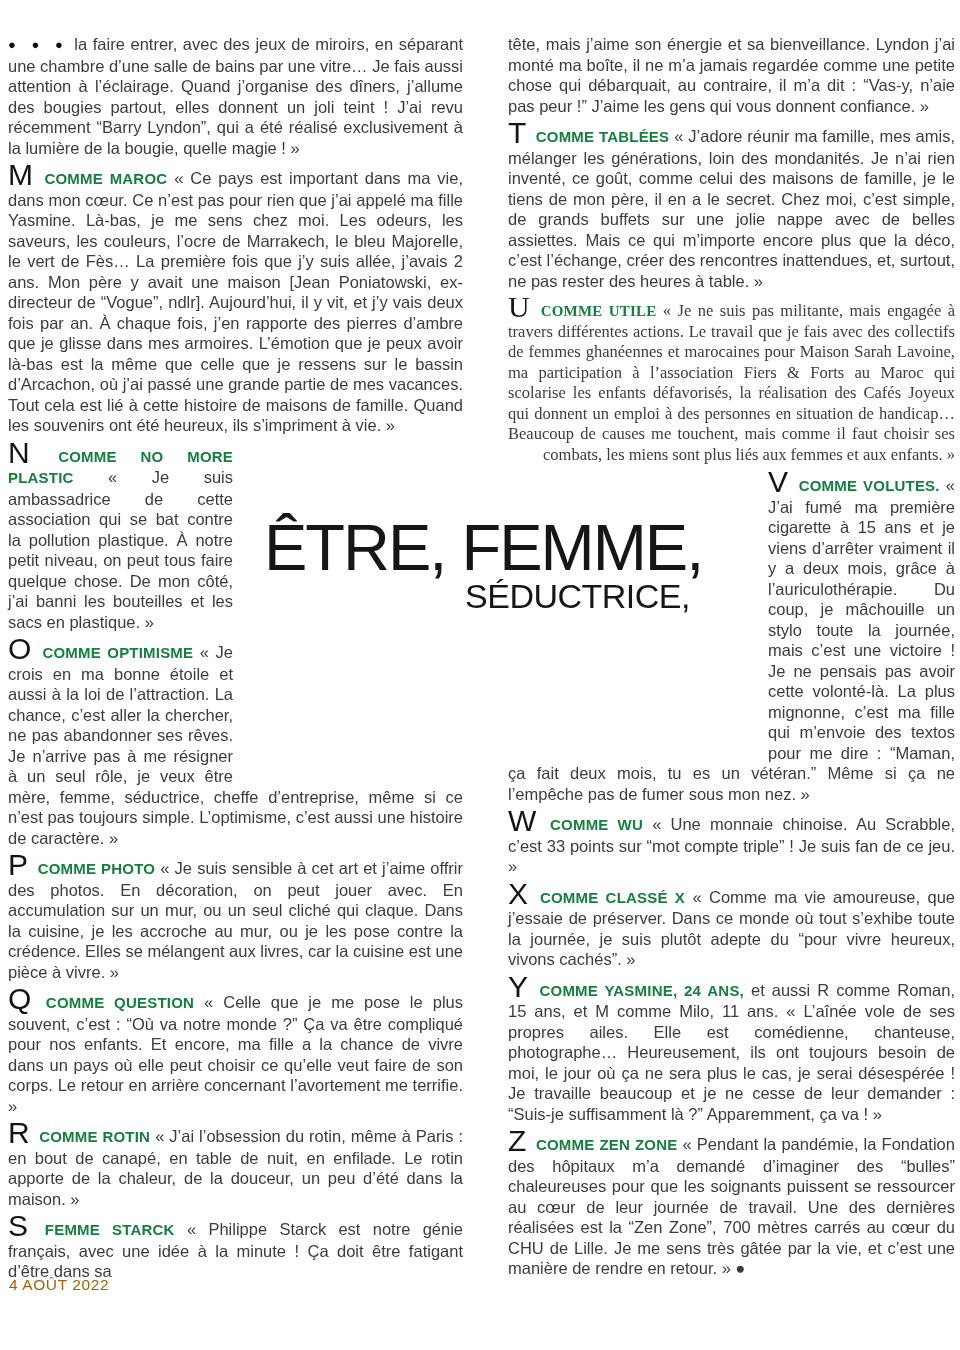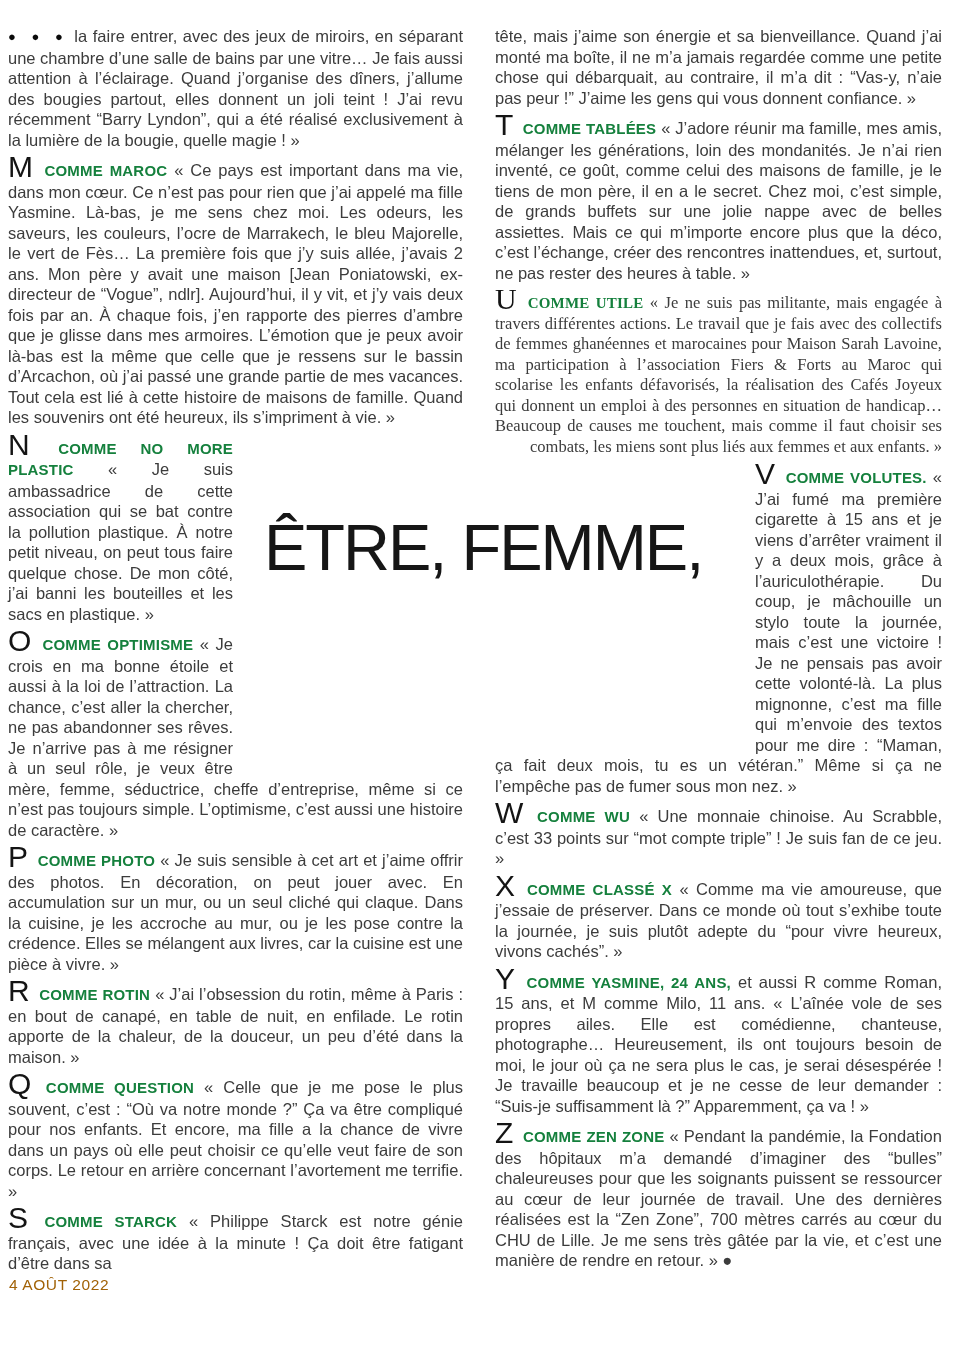--- a/index.html
+++ b/index.html
@@ -4,21 +4,21 @@
 <style>
   html,body{margin:0;padding:0;background:#ffffff;}
   .page{
     position:relative;
     width:960px;height:1350px;
     background:#ffffff;
     color:#3c3c3c;
     font-family:"Liberation Sans","DejaVu Sans",sans-serif;
     overflow:hidden;
   }
-  .cols{display:flex;gap:32px;padding:26px 5px 0 8px;}
+  .cols{display:flex;gap:45px;padding:34px 5px 0 8px;}
   .col{text-align:justify;font-size:16.5px;line-height:20.5px;}
   .col-l{width:455px;}
   .col-r{width:447px;}
   p.sec{margin:0 0 10px 0;}
   .lt{
     font-size:30px;font-weight:500;color:#141414;
     line-height:0;vertical-align:-1px;padding-right:4px;
     letter-spacing:0.5px;
   }
   .tt{font-weight:700;font-size:15px;color:#15803d;letter-spacing:0.2px;}
@@ -55,48 +55,49 @@
       <p class="sec"><span class="bullets">● ● ●</span> <span class="bd">la faire entrer, avec des jeux de miroirs, en séparant une chambre d’une salle de bains par une vitre… Je fais aussi attention à l’éclairage. Quand j’organise des dîners, j’allume des bougies partout, elles donnent un joli teint ! J’ai revu récemment “Barry Lyndon”, qui a été réalisé exclusivement à la lumière de la bougie, quelle magie ! »</span></p>
 
       <p class="sec"><span class="lt">M</span> <span class="tt">COMME MAROC</span> <span class="bd">« Ce pays est important dans ma vie, dans mon cœur. Ce n’est pas pour rien que j’ai appelé ma fille Yasmine. Là-bas, je me sens chez moi. Les odeurs, les saveurs, les couleurs, l’ocre de Marrakech, le bleu Majorelle, le vert de Fès… La première fois que j’y suis allée, j’avais 2 ans. Mon père y avait une maison [Jean Poniatowski, ex-directeur de “Vogue”, ndlr]. Aujourd’hui, il y vit, et j’y vais deux fois par an. À chaque fois, j’en rapporte des pierres d’ambre que je glisse dans mes armoires. L’émotion que je peux avoir là-bas est la même que celle que je ressens sur le bassin d’Arcachon, où j’ai passé une grande partie de mes vacances. Tout cela est lié à cette histoire de maisons de famille. Quand les souvenirs ont été heureux, ils s’impriment à vie. »</span></p>
 
       <p class="sec"><span class="hole-l"></span><span class="lt">N</span> <span class="tt">COMME NO MORE PLASTIC</span> <span class="bd">« Je suis ambassadrice de cette association qui se bat contre la pollution plastique. À notre petit niveau, on peut tous faire quelque chose. De mon côté, j’ai banni les bouteilles et les sacs en plastique. »</span></p>
 
       <p class="sec"><span class="lt">O</span> <span class="tt">COMME OPTIMISME</span> <span class="bd">« Je crois en ma bonne étoile et aussi à la loi de l’attraction. La chance, c’est aller la chercher, ne pas abandonner ses rêves. Je n’arrive pas à me résigner à un seul rôle, je veux être mère, femme, séductrice, cheffe d’entreprise, même si ce n’est pas toujours simple. L’optimisme, c’est aussi une histoire de caractère. »</span></p>
 
       <p class="sec"><span class="lt">P</span> <span class="tt">COMME PHOTO</span> <span class="bd">« Je suis sensible à cet art et j’aime offrir des photos. En décoration, on peut jouer avec. En accumulation sur un mur, ou un seul cliché qui claque. Dans la cuisine, je les accroche au mur, ou je les pose contre la crédence. Elles se mélangent aux livres, car la cuisine est une pièce à vivre. »</span></p>
 
+      <p class="sec"><span class="lt">Q</span> <span class="tt">COMME QUESTION</span> <span class="bd">« Celle que je me pose le plus souvent, c’est : “Où va notre monde ?” Ça va être compliqué pour nos enfants. Et encore, ma fille a la chance de vivre dans un pays où elle peut choisir ce qu’elle veut faire de son corps. Le retour en arrière concernant l’avortement me terrifie. »</span></p>
+
       <p class="sec"><span class="lt">R</span> <span class="tt">COMME ROTIN</span> <span class="bd">« J’ai l’obsession du rotin, même à Paris : en bout de canapé, en table de nuit, en enfilade. Le rotin apporte de la chaleur, de la douceur, un peu d’été dans la maison. »</span></p>
 
-      <p class="sec"><span class="lt">Q</span> <span class="tt">COMME QUESTION</span> <span class="bd">« Celle que je me pose le plus souvent, c’est : “Où va notre monde ?” Ça va être compliqué pour nos enfants. Et encore, ma fille a la chance de vivre dans un pays où elle peut choisir ce qu’elle veut faire de son corps. Le retour en arrière concernant l’avortement me terrifie. »</span></p>
-
-      <p class="sec"><span class="lt">S</span> <span class="tt">COMME STARCK</span> <span class="bd">« Philippe Starck est notre génie français, avec une idée à la minute ! Ça doit être fatigant d’être dans sa</span></p>
+      <p class="sec"><span class="lt">S</span> <span class="tt">FEMME STARCK</span> <span class="bd">« Philippe Starck est notre génie français, avec une idée à la minute ! Ça doit être fatigant d’être dans sa</span></p>
 
     </div>
 
     <div class="col col-r">
 
-      <p class="sec"><span class="bd">tête, mais j’aime son énergie et sa bienveillance. Quand j’ai monté ma boîte, il ne m’a jamais regardée comme une petite chose qui débarquait, au contraire, il m’a dit : “Vas-y, n’aie pas peur !” J’aime les gens qui vous donnent confiance. »</span></p>
+      <p class="sec"><span class="bd">tête, mais j’aime son énergie et sa bienveillance. Lyndon j’ai monté ma boîte, il ne m’a jamais regardée comme une petite chose qui débarquait, au contraire, il m’a dit : “Vas-y, n’aie pas peur !” J’aime les gens qui vous donnent confiance. »</span></p>
 
       <p class="sec"><span class="lt">T</span> <span class="tt">COMME TABLÉES</span> <span class="bd">« J’adore réunir ma famille, mes amis, mélanger les générations, loin des mondanités. Je n’ai rien inventé, ce goût, comme celui des maisons de famille, je le tiens de mon père, il en a le secret. Chez moi, c’est simple, de grands buffets sur une jolie nappe avec de belles assiettes. Mais ce qui m’importe encore plus que la déco, c’est l’échange, créer des rencontres inattendues, et, surtout, ne pas rester des heures à table. »</span></p>
 
       <p class="sec u-sec"><span class="lt">U</span> <span class="tt">COMME UTILE</span> <span class="bd">« Je ne suis pas militante, mais engagée à travers différentes actions. Le travail que je fais avec des collectifs de femmes ghanéennes et marocaines pour Maison Sarah Lavoine, ma participation à l’association Fiers &amp; Forts au Maroc qui scolarise les enfants défavorisés, la réalisation des Cafés Joyeux qui donnent un emploi à des personnes en situation de handicap… Beaucoup de causes me touchent, mais comme il faut choisir ses combats, les miens sont plus liés aux femmes et aux enfants. »</span></p>
 
       <p class="sec"><span class="hole-r"></span><span class="lt">V</span> <span class="tt">COMME VOLUTES.</span> <span class="bd">« J’ai fumé ma première cigarette à 15 ans et je viens d’arrêter vraiment il y a deux mois, grâce à l’auriculothérapie. Du coup, je mâchouille un stylo toute la journée, mais c’est une victoire ! Je ne pensais pas avoir cette volonté-là. La plus mignonne, c’est ma fille qui m’envoie des textos pour me dire : “Maman, ça fait deux mois, tu es un vétéran.” Même si ça ne l’empêche pas de fumer sous mon nez. »</span></p>
 
       <p class="sec"><span class="lt">W</span> <span class="tt">COMME WU</span> <span class="bd">« Une monnaie chinoise. Au Scrabble, c’est 33 points sur “mot compte triple” ! Je suis fan de ce jeu. »</span></p>
 
       <p class="sec"><span class="lt">X</span> <span class="tt">COMME CLASSÉ X</span> <span class="bd">« Comme ma vie amoureuse, que j’essaie de préserver. Dans ce monde où tout s’exhibe toute la journée, je suis plutôt adepte du “pour vivre heureux, vivons cachés”. »</span></p>
 
       <p class="sec"><span class="lt">Y</span> <span class="tt">COMME YASMINE, 24 ANS,</span> <span class="bd">et aussi R comme Roman, 15 ans, et M comme Milo, 11 ans. « L’aînée vole de ses propres ailes. Elle est comédienne, chanteuse, photographe… Heureusement, ils ont toujours besoin de moi, le jour où ça ne sera plus le cas, je serai désespérée ! Je travaille beaucoup et je ne cesse de leur demander : “Suis-je suffisamment là ?” Apparemment, ça va ! »</span></p>
 
       <p class="sec"><span class="lt">Z</span> <span class="tt">COMME ZEN ZONE</span> <span class="bd">« Pendant la pandémie, la Fondation des hôpitaux m’a demandé d’imaginer des “bulles” chaleureuses pour que les soignants puissent se ressourcer au cœur de leur journée de travail. Une des dernières réalisées est la “Zen Zone”, 700 mètres carrés au cœur du CHU de Lille. Je me sens très gâtée par la vie, et c’est une manière de rendre en retour. » ●</span></p>
 
     </div>
   </div>
 
   <div class="pullquote">
     <div class="pq2">ÊTRE, FEMME,</div>
+    <div class="pq3">SÉDUCTRICE,</div>
   </div>
 
   <div class="footer">4 AOÛT 2022</div>
 
 </div>
 
 </body></html>

